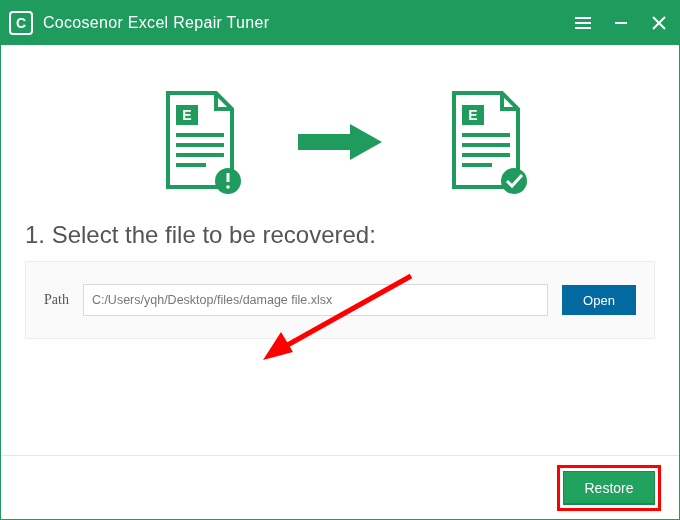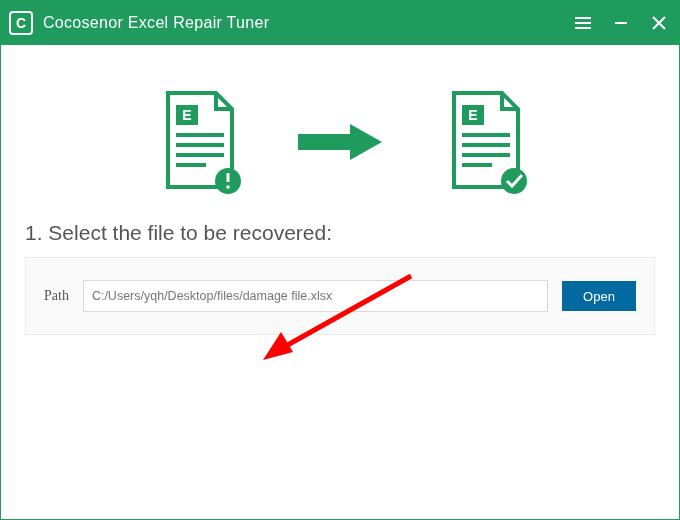--- a/index.html
+++ b/index.html
@@ -55,21 +55,21 @@
     justify-content:center;
     gap: 60px;
     margin-top: 46px;
   }
   .doc-icon { position:relative; width:74px; height:100px; }
   .doc-icon svg { display:block; }
   .arrow-fwd { margin-top:6px; }
 
   .step-label {
     margin: 30px 0 12px 24px;
-    font-size: 21px;
+    font-size: 24px;
     color:#555;
   }
 
   .path-card {
     margin: 0 24px;
     border: 1px solid #ececec;
     background:#fafafa;
     padding: 22px 18px;
     display:flex;
     align-items:center;
@@ -209,14 +209,19 @@
 
     <div class="anno-arrow">
       <svg width="170" height="110" viewBox="0 0 170 110">
         <path d="M160 6 L24 82" stroke="#ff0000" stroke-width="5" fill="none"></path>
         <path d="M12 90 L42 82 L30 62 Z" fill="#ff0000"></path>
       </svg>
     </div>
 
   </div>
 
+  <div class="footer">
+    <div class="restore-wrap">
+      <button class="restore-btn">Restore</button>
+    </div>
+  </div>
 
 </div>
 
 </body></html>

